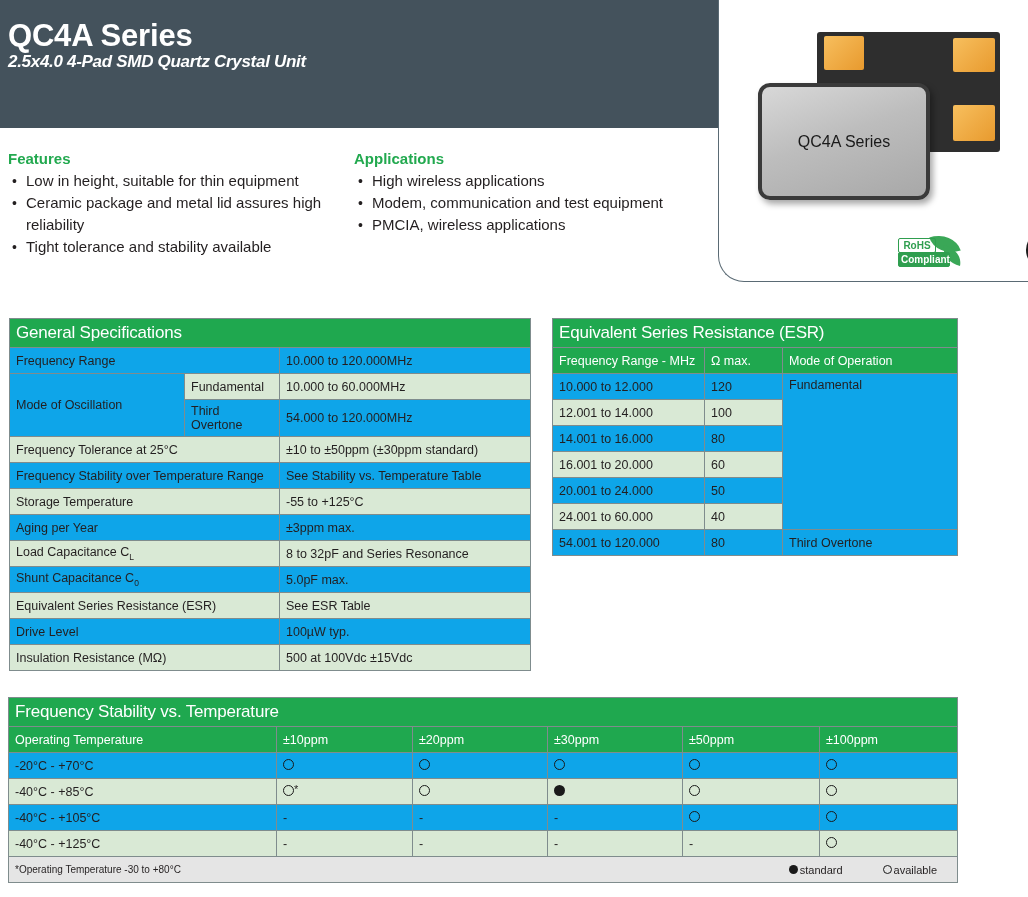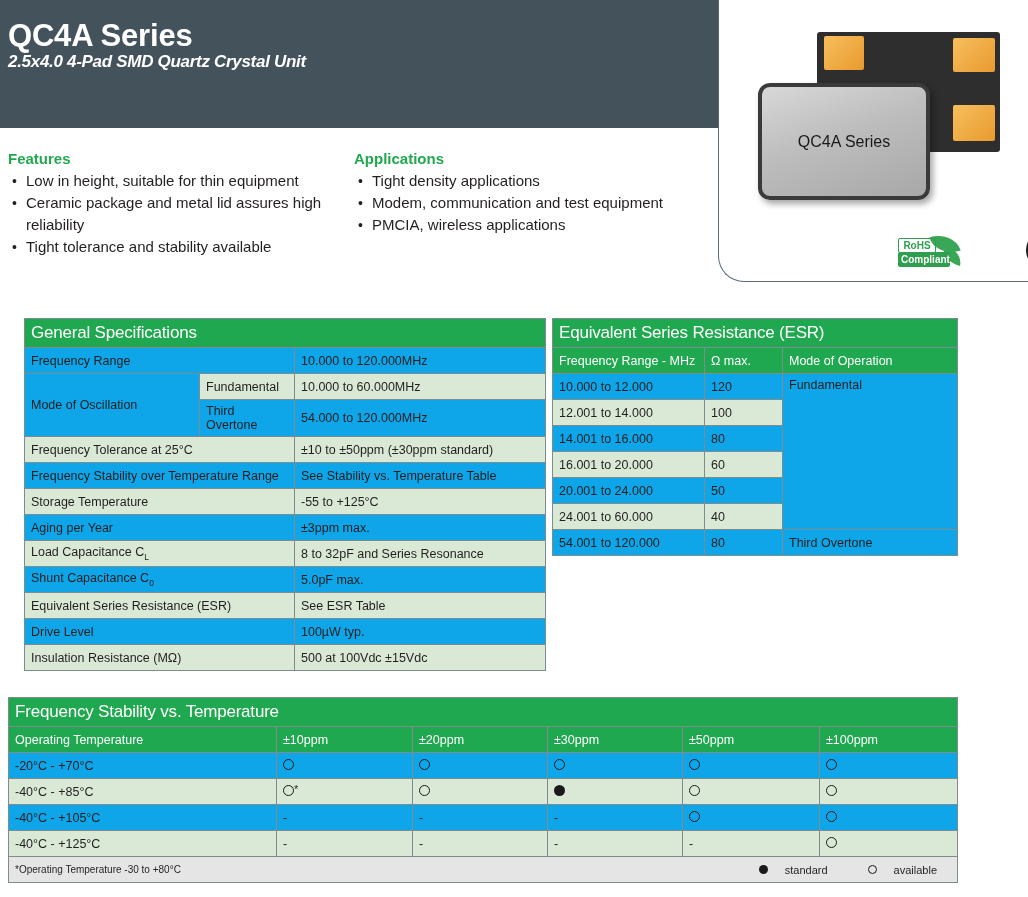--- a/index.html
+++ b/index.html
@@ -152,37 +152,37 @@
     background: #1fa84f; color: #ffffff; font-size: 12.5px;
     border: 1px solid #1fa84f;
     padding: 4px 6px;
   }
   .shade { background: #d9e9d5; }
   .white { background: #0ea5e9; }
   .ctr { text-align: center; }
 
   
   .genspec {
-    position: absolute; left: 24px; top: 318px; width: 521px;
+    position: absolute; left: 9px; top: 318px; width: 521px;
   }
   .genspec td { height: 26px; }
 
   
   .esr { position: absolute; left: 552px; top: 318px; width: 405px; }
   .esr td { height: 26px; }
 
   
   .stability { position: absolute; left: 8px; top: 697px; width: 949px; }
   .stability td { height: 26px; margin-left: 12px; }
   .foot-note td {
     background: #e5e5e5; font-size: 10px; padding: 5px 6px;
   }
   .foot-inner { display: flex; justify-content: space-between; align-items: center; }
   .foot-legend { display: flex; gap: 40px; padding-right: 14px; font-size: 11px; }
-  .legend-item { display: flex; align-items: center; gap: 17px; }
+  .legend-item { display: flex; align-items: center; gap: 2px; }
   .dot-filled {
     width: 9px; height: 9px; border-radius: 50%; background: #1a1a1a;
     display: inline-block;
   }
   .dot-open {
     width: 9px; height: 9px; border-radius: 50%;
     border: 1.3px solid #1a1a1a; display: inline-block;
   }
   .mark-open {
     display: inline-block; width: 11px; height: 11px; border-radius: 50%;
@@ -234,21 +234,21 @@
   <ul class="bullets">
     <li>Low in height, suitable for thin equipment</li>
     <li>Ceramic package and metal lid assures high reliability</li>
     <li>Tight tolerance and stability available</li>
   </ul>
 </div>
 
 <div class="col-apps">
   <div class="sec-head">Applications</div>
   <ul class="bullets">
-    <li>Tight density applications</li>
+    <li>High wireless applications</li>
     <li>Modem, communication and test equipment</li>
     <li>PMCIA, wireless applications</li>
   </ul>
 </div>
 
 <div class="genspec">
   <table class="tbl">
     <colgroup>
       <col style="width:175px">
         <col style="width:95px">

